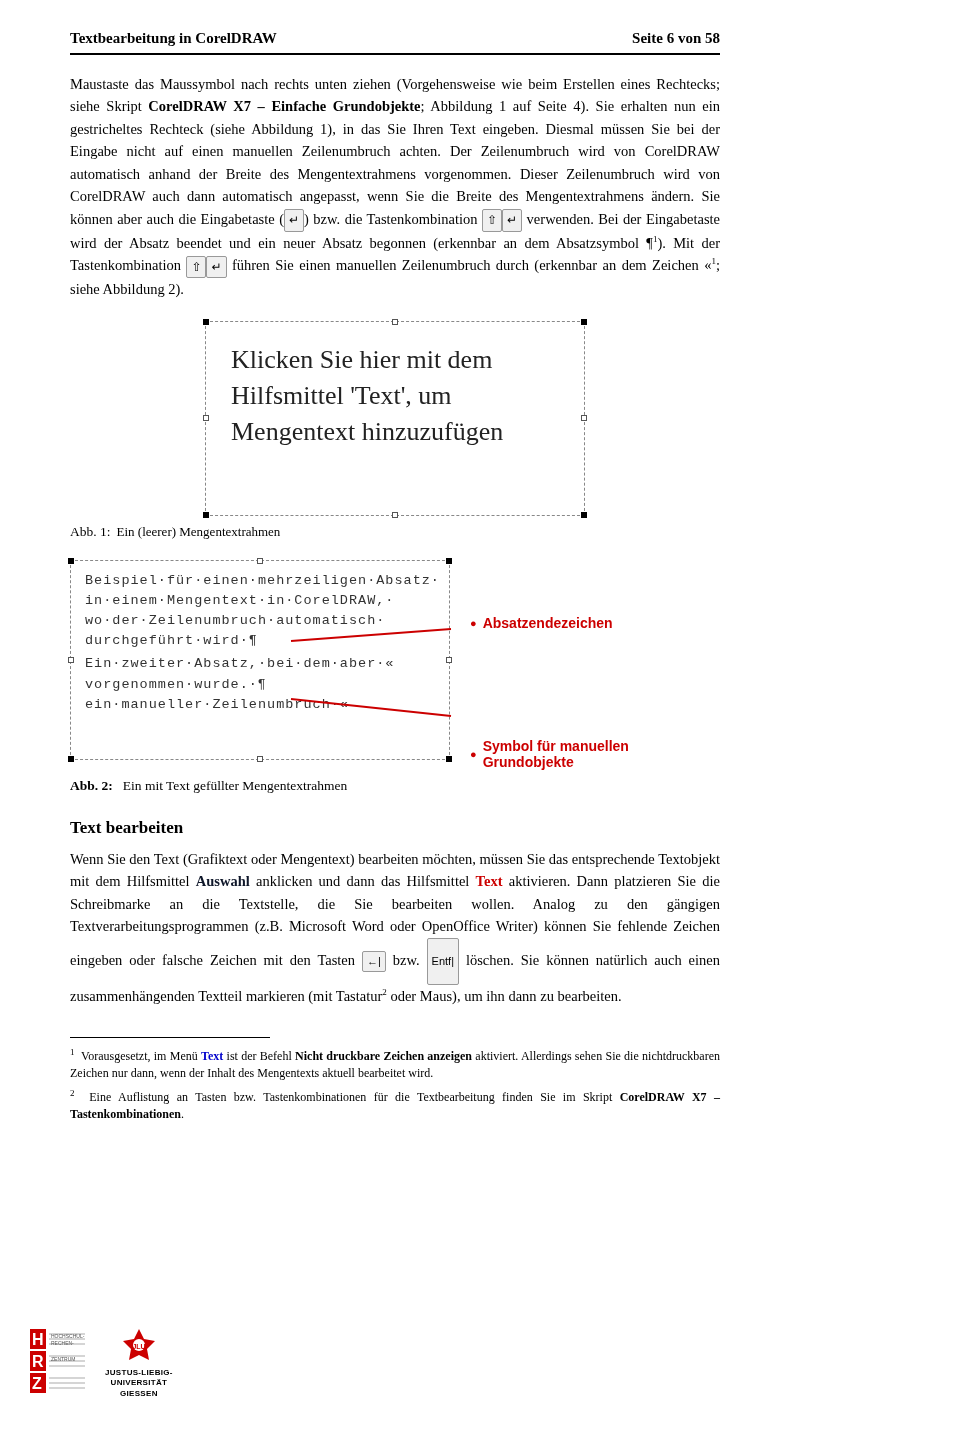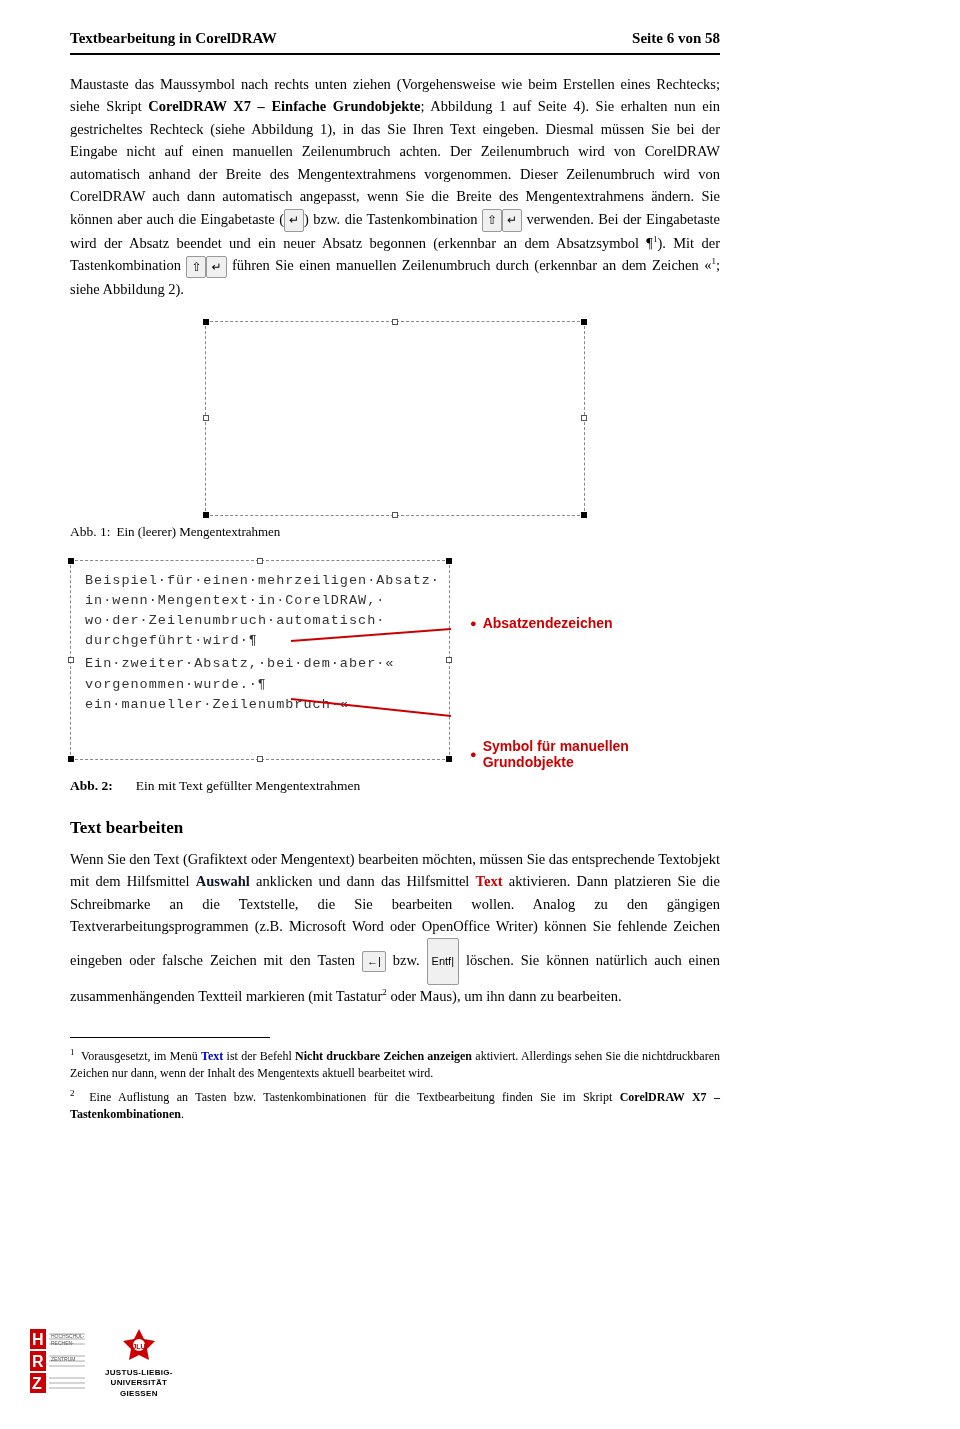--- a/index.html
+++ b/index.html
@@ -209,20 +209,23 @@
   <div class="figure-container">
     <div class="text-frame frame1">
       <div class="corner-dot tl"></div>
       <div class="corner-dot tr"></div>
       <div class="corner-dot bl"></div>
       <div class="corner-dot br"></div>
       <div class="mid-dot tm"></div>
       <div class="mid-dot bm"></div>
       <div class="mid-dot ml"></div>
       <div class="mid-dot mr"></div>
+      <div class="frame1-content">
+        <span>Klicken Sie hier mit dem Hilfsmittel 'Text', um Mengentext hinzuzufügen</span>
+      </div>
     </div>
     <div style="display:flex; gap:6px; align-items:baseline; margin-top:8px;">
       <span style="font-size:13.5px;">Abb. 1:</span>
       <span style="font-size:13px;">Ein (leerer) Mengentextrahmen</span>
     </div>
   </div>
 
   <div class="figure-container" style="margin-top:18px;">
     <div style="display:flex; align-items:flex-start; gap:0;">
 
@@ -230,21 +233,21 @@
         <div class="corner-dot tl"></div>
         <div class="corner-dot tr"></div>
         <div class="corner-dot bl"></div>
         <div class="corner-dot br"></div>
         <div class="mid-dot tm"></div>
         <div class="mid-dot bm"></div>
         <div class="mid-dot ml"></div>
         <div class="mid-dot mr"></div>
         <div class="frame2-content middle-dot-text">
           <div>Beispiel·für·einen·mehrzeiligen·Absatz·</div>
-          <div>in·wenn·Mengentext·in·CorelDRAW,·</div>
+          <div>in·einem·Mengentext·in·CorelDRAW,·</div>
           <div>wo·der·Zeilenumbruch·automatisch·</div>
           <div style="position:relative;">durchgeführt·wird·¶</div>
           <div style="margin-top:2px;">
             <div>Ein·zweiter·Absatz,·bei·dem·aber·«</div>
             <div>vorgenommen·wurde.·<span class="pilcrow">¶</span></div>
             <div>ein·manueller·Zeilenumbruch·«</div>
           </div>
         </div>
 
         <svg style="position:absolute; top:0; left:0; width:100%; height:100%; pointer-events:none; overflow:visible;">
@@ -260,21 +263,21 @@
           <span style="color:#cc0000; font-size:11px;">●</span>
           <span style="color:#cc0000; font-weight:bold; font-size:14px; font-family:Arial,sans-serif;">Absatzendezeichen</span>
         </div>
         <div style="display:flex; align-items:center; gap:6px; margin-top:55px;">
           <span style="color:#cc0000; font-size:11px;">●</span>
           <span style="color:#cc0000; font-weight:bold; font-size:14px; font-family:Arial,sans-serif;">Symbol für manuellen Grundobjekte</span>
         </div>
       </div>
     </div>
 
-    <div style="display:flex; gap:23px; align-items:flex-end; margin-top:8px;">
+    <div style="display:flex; gap:10px; align-items:flex-end; margin-top:8px;">
       <span style="font-size:13.5px;"><b>Abb. 2:</b></span>
       <span style="font-size:13.5px;">Ein mit Text gefüllter Mengentextrahmen</span>
     </div>
   </div>
 
   <div class="section-heading">Text bearbeiten</div>
 
   <p class="body-text">
     Wenn Sie den Text (Grafiktext oder Mengentext) bearbeiten möchten, müssen Sie das entsprechende Textobjekt mit dem Hilfsmittel <span class="highlight-blue">Auswahl</span> anklicken und dann das Hilfsmittel <span class="highlight-red">Text</span> aktivieren. Dann platzieren Sie die Schreibmarke an die Textstelle, die Sie bearbeiten wollen. Analog zu den gängigen Textverarbeitungsprogrammen (z.B. Microsoft Word oder OpenOffice Writer) können Sie fehlende Zeichen eingeben oder falsche Zeichen mit den Tasten <span class="backspace-symbol">←|</span> bzw. <span class="del-symbol">Entf|</span> löschen. Sie können natürlich auch einen zusammenhängenden Textteil markieren (mit Tastatur<sup>2</sup> oder Maus), um ihn dann zu bearbeiten.
   </p>

